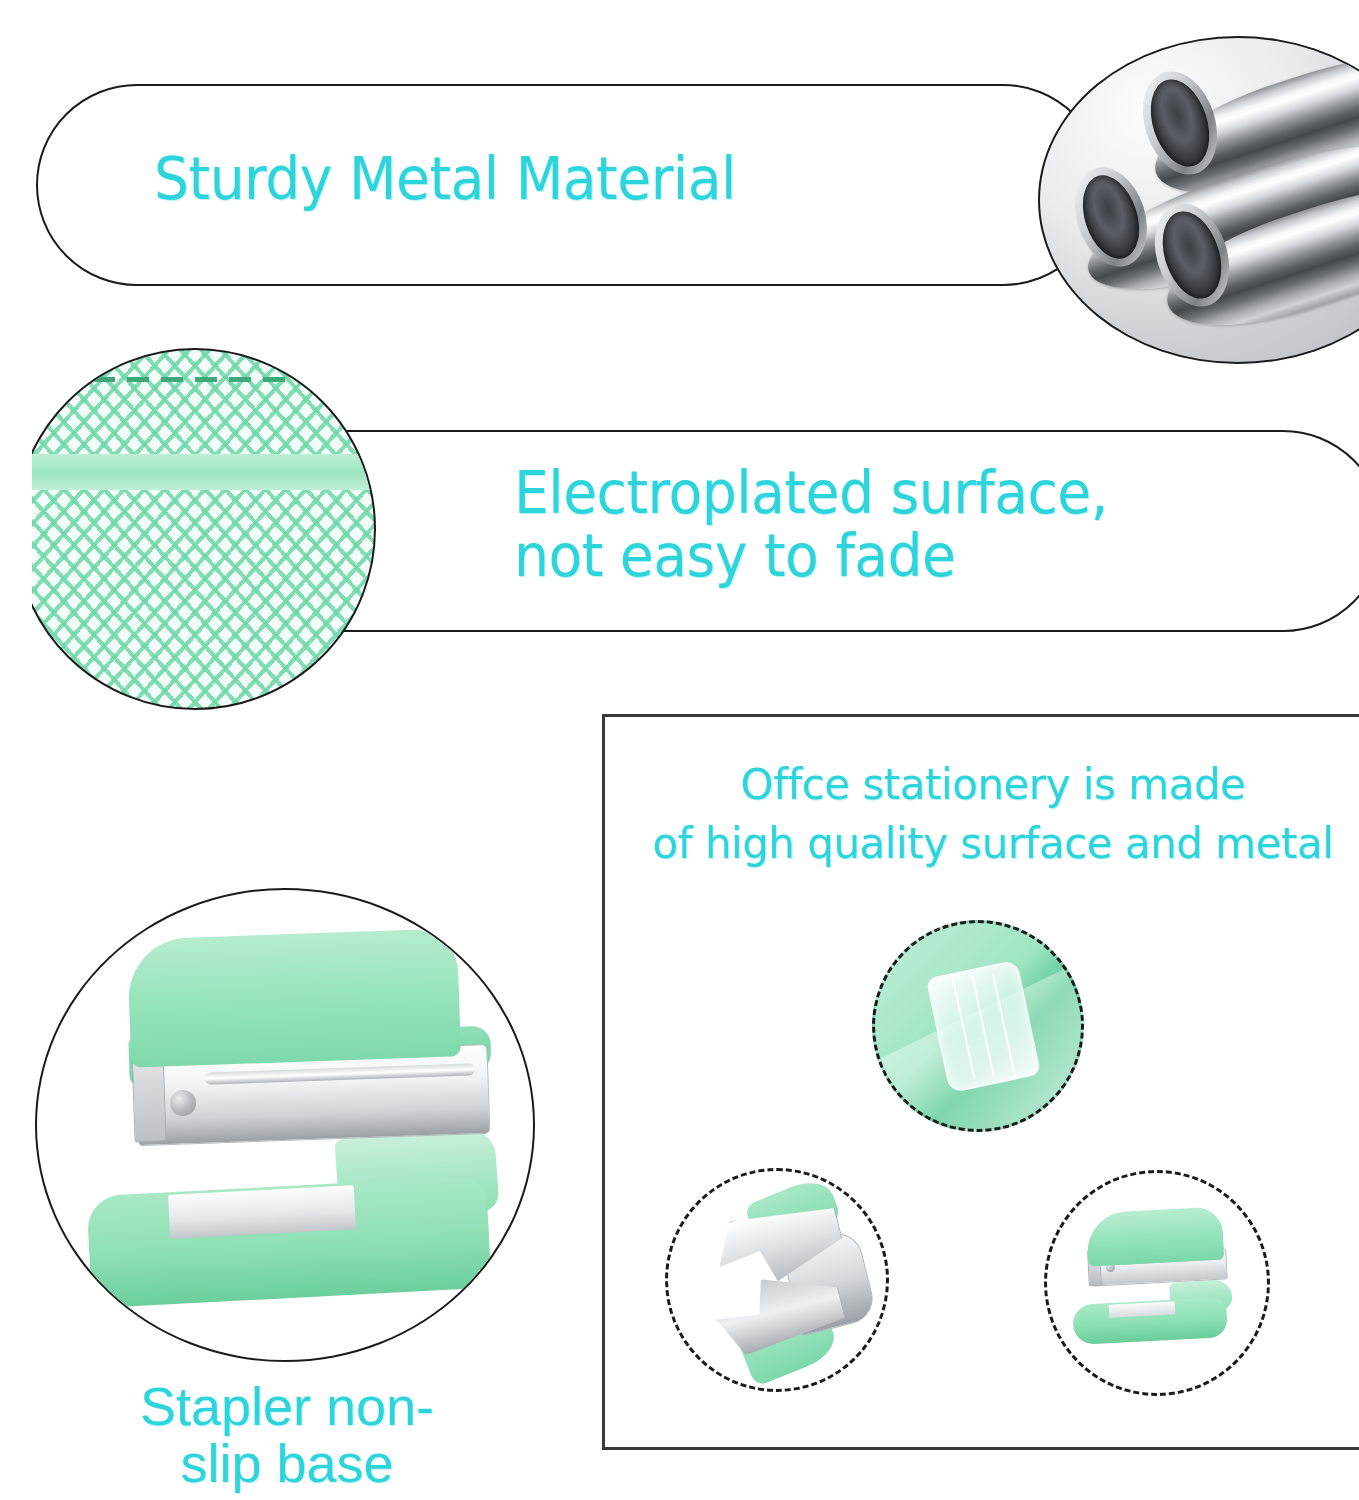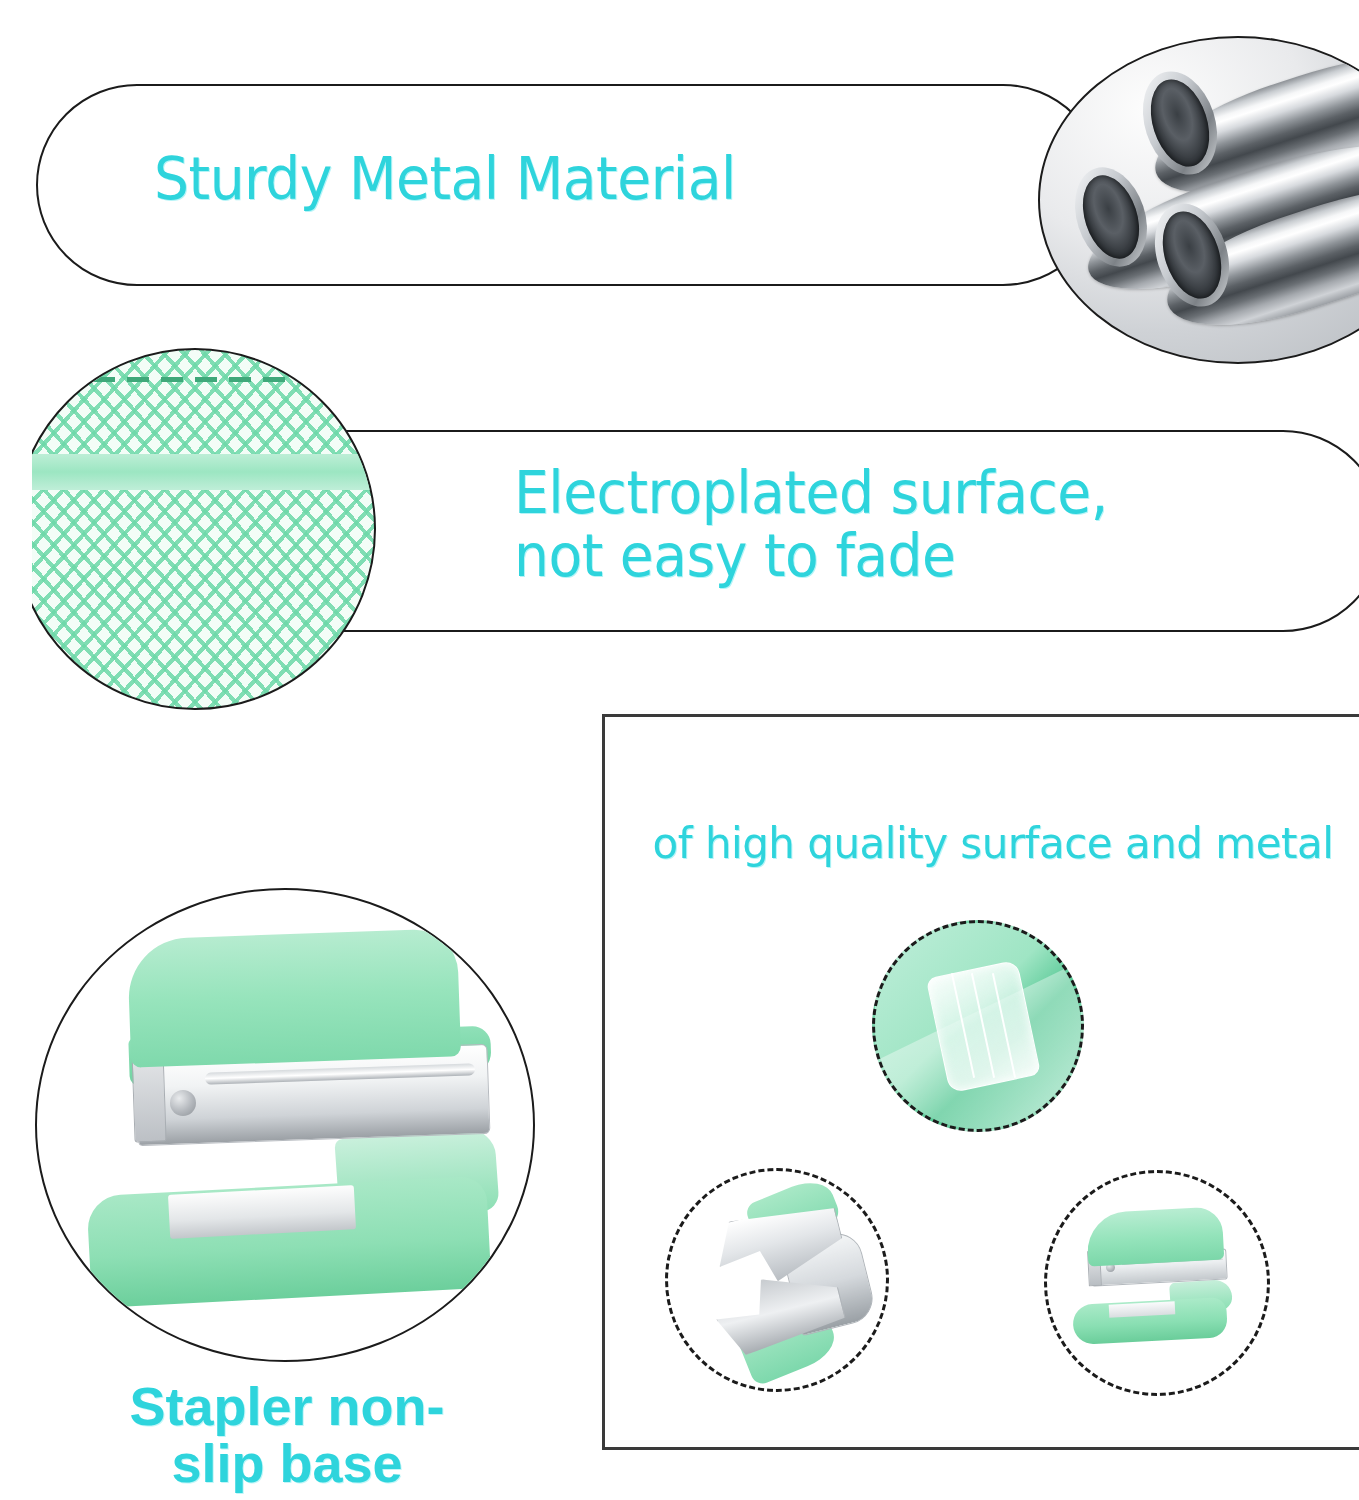--- a/index.html
+++ b/index.html
@@ -58,21 +58,21 @@
     letter-spacing: -0.5px;
     line-height: 1.08;
     white-space: pre-line;
     text-shadow: 1px 1px 0 rgba(120, 235, 240, 0.55);
   }
   .cap-sturdy      { left: 122px; top: 148px;  font-size: 58px; transform: scaleX(0.95); transform-origin: left center; }
   .cap-electro     { left: 482px; top: 462px;  font-size: 58px; transform: scaleX(0.95); transform-origin: left center; }
   .cap-office      { left: 570px; top: 756px;  width: 782px; text-align: center; font-size: 42px; line-height: 1.4; }
   .cap-nonslip     { left: 20px;  top: 1378px; width: 470px; text-align: center; font-size: 54px;
                      font-family: "Liberation Sans", sans-serif; letter-spacing: 0px; line-height: 1.06;
-                     text-shadow: 1px 1px 0 rgba(120,235,240,0.45); font-weight: bold; }
+                     text-shadow: 1px 1px 0 rgba(120,235,240,0.45); }
 
   
   #pill-sturdy { left: 4px; top: 84px; width: 1068px; height: 202px; border-radius: 101px; }
 
   
   #pill-electro { left: 150px; top: 430px; width: 1202px; height: 202px; border-radius: 101px; }
 
   
   #circle-pipes {
     left: 1006px; top: 36px; width: 400px; height: 328px;
@@ -345,21 +345,21 @@
     <div class="st-arm-hinge"></div>
     <div class="st-arm-rivet"></div>
     <div class="st-top-cover"></div>
   </div>
 
   <div class="caption cap-nonslip">Stapler non-
 slip base</div>
 
   <div class="panel-box" id="panel-office"></div>
 
-  <div class="caption cap-office"><br><span>of high quality surface and metal</span></div>
+  <div class="caption cap-office"><span>Offce stationery is made</span><br><span>of high quality surface and metal</span></div>
 
   <div class="circle-dashed" id="circle-tape">
     <div class="tape-diag"></div>
     <div class="tape-body"></div>
     <div class="tape-ridge" style="left:42%;"></div>
     <div class="tape-ridge" style="left:52%;"></div>
     <div class="tape-ridge" style="left:62%;"></div>
   </div>
 
   <div class="circle-dashed" id="circle-remover">

